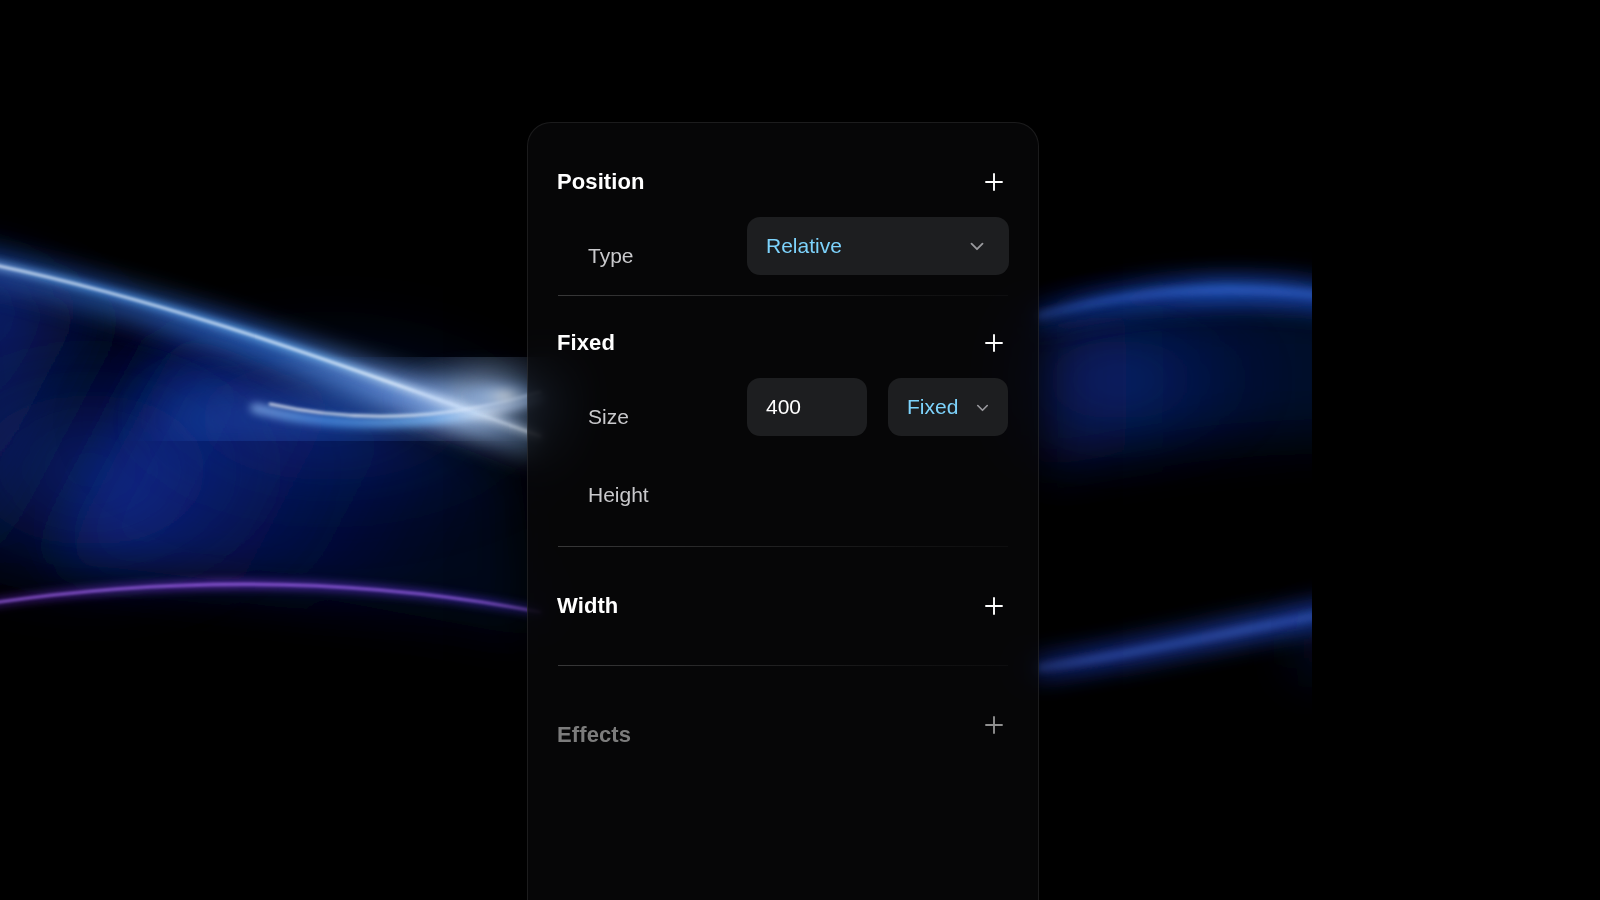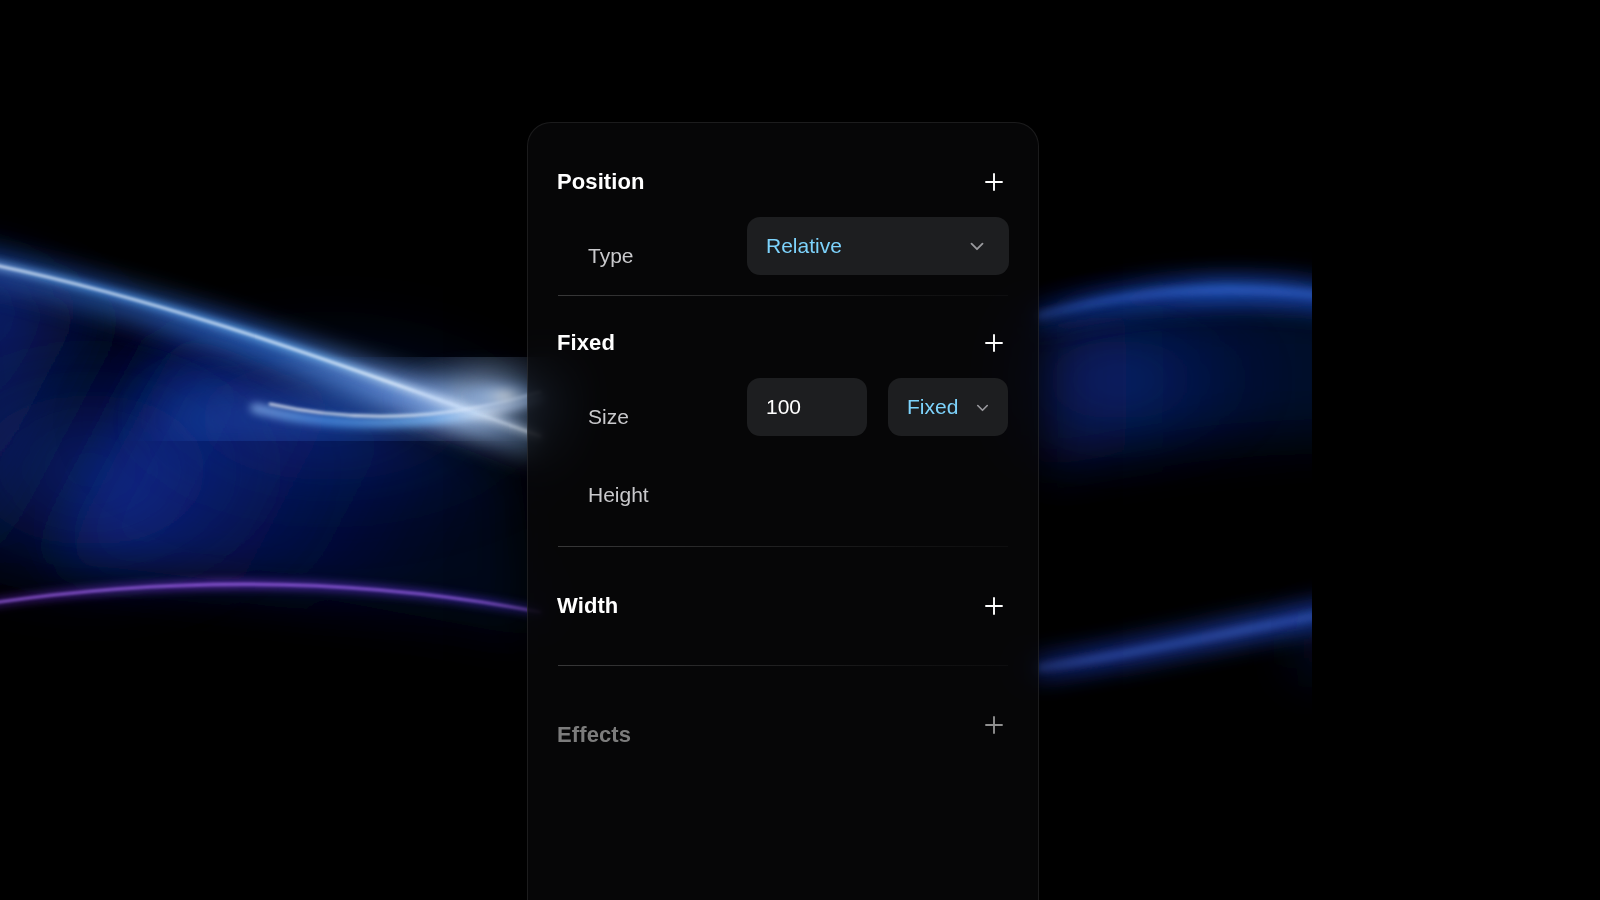--- a/index.html
+++ b/index.html
@@ -277,21 +277,21 @@
         <svg width="24" height="24" viewBox="0 0 24 24">
           <path d="M12 4 L12 20 M4 12 L20 12" stroke="#ffffff" stroke-width="1.9" stroke-linecap="round"></path>
         </svg>
       </span>
     </div>
 
     <div class="prop-row">
       <span class="prop-label">Size</span>
       <div class="controls">
         <div class="field text-input">
-          <span class="value">100</span>
+          <span class="value">400</span>
         </div>
         <div class="select narrow">
           <span class="value">Fixed</span>
           <span class="chev">
             <svg width="19" height="19" viewBox="0 0 24 24">
               <path d="M6 9.5 L12 15.5 L18 9.5" stroke="#9a9a9e" stroke-width="2.1" fill="none" stroke-linecap="round" stroke-linejoin="round"></path>
             </svg>
           </span>
         </div>
       </div>

